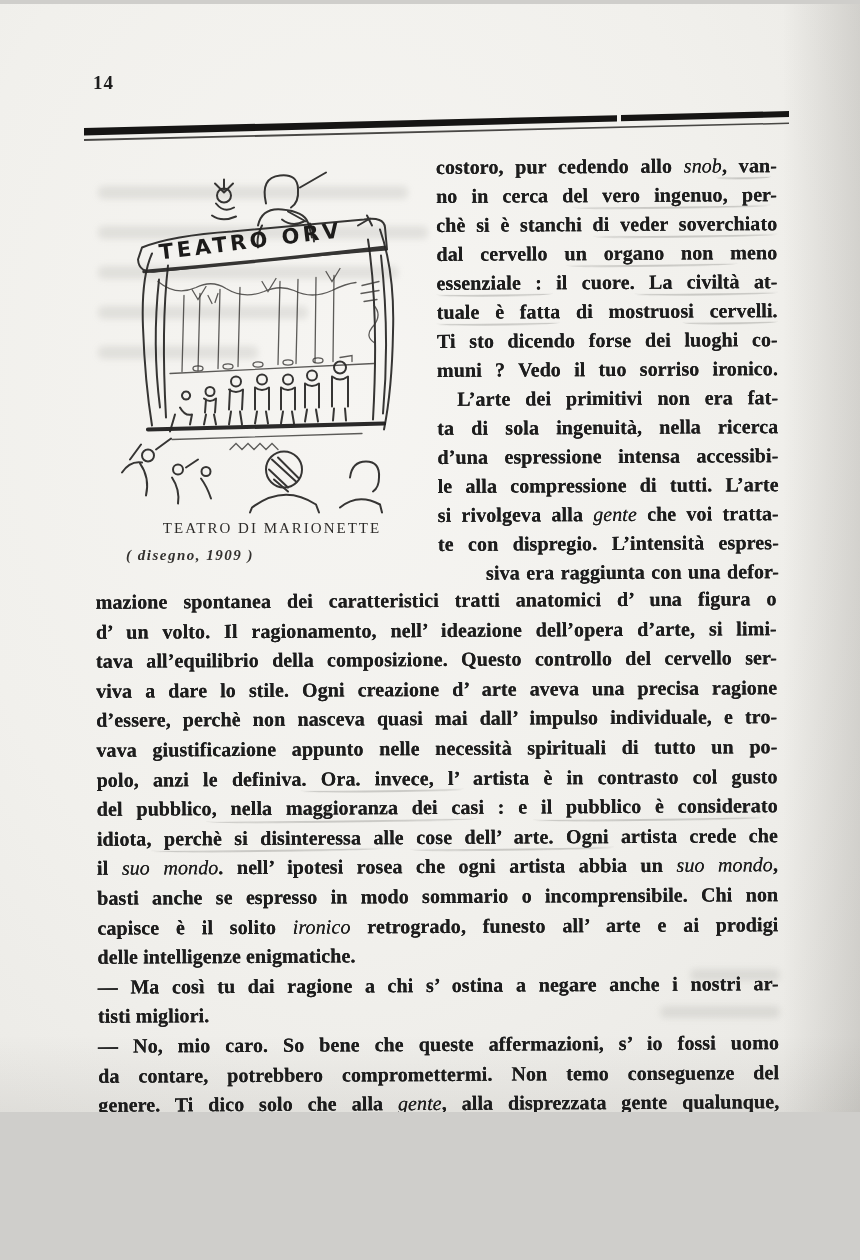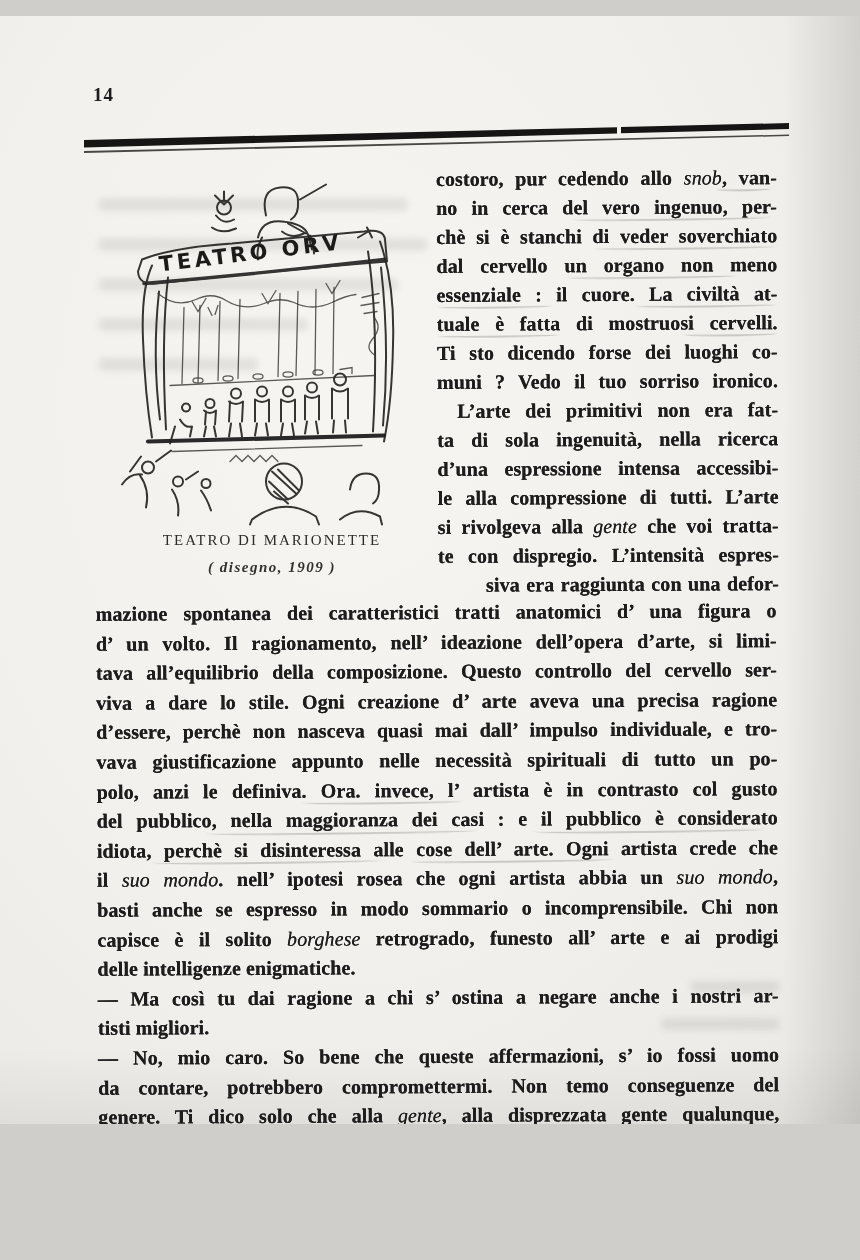--- a/index.html
+++ b/index.html
@@ -1,17 +1,17 @@
 <!DOCTYPE html>
 <html style="--ink: #1d1d1d; --paper: #f1f0ec; --pencil: #8a8a86;"><head>
 <meta charset="utf-8">
 <style>
   html,body{margin:0;padding:0;background:#cfcecb;}
   .page{
-    position:relative;width:860px;height:1108px;margin:16px auto;overflow:hidden;
+    position:relative;width:860px;height:1108px;margin:4px auto;overflow:hidden;
     background:
       linear-gradient(to right, rgba(0,0,0,0) 91%, rgba(70,66,60,.07) 95%, rgba(70,66,60,.16) 100%),
       linear-gradient(to bottom, rgba(0,0,0,0) 93%, rgba(70,66,60,.08) 100%),
       radial-gradient(ellipse at 40% 35%, #f6f5f2 0%, #f1f0ec 55%, #e9e8e4 100%);
     font-family:"Liberation Serif", serif;
     color:var(--ink,#1d1d1d);
   }
   .header-num{
     position:absolute;left:93px;top:68px;font-size:19px;font-weight:700;
     letter-spacing:1px;
@@ -36,21 +36,21 @@
     position:absolute;bottom:1px;height:3px;border-bottom:2px solid var(--pencil,#8a8a86);
     opacity:.38;border-radius:60%;filter:blur(.5px);transform:rotate(-.4deg);
   }
   .figure{position:absolute;left:112px;top:162px;width:320px;height:348px;}
   .figure svg{width:100%;height:100%;}
   .caption1{
     position:absolute;left:112px;top:516px;width:320px;text-align:center;
     font-size:15px;letter-spacing:2px;font-weight:400;color:#2e2c2a;
   }
   .caption2{
-    position:absolute;left:112px;top:543px;width:320px;text-align:center;
+    position:absolute;left:126px;top:543px;width:320px;text-align:left;
     font-size:15px;font-style:italic;font-weight:700;letter-spacing:1.5px;color:#33312f;
   }
   .ghost{
     position:absolute;background:rgba(130,128,122,.16);filter:blur(3px);border-radius:6px;
     pointer-events:none;
   }
   .speck{position:absolute;left:593px;top:1163px;width:4px;height:3px;background:rgba(45,45,45,.65);border-radius:50%;}
   .sketch-stroke{fill:none;stroke:#262524;stroke-width:2;stroke-linecap:round;stroke-linejoin:round;opacity:.92;}
   .sketch-light{fill:none;stroke:#363432;stroke-width:1.3;stroke-linecap:round;opacity:.8;}
   .sketch-heavy{fill:none;stroke:#1f1e1d;stroke-width:4.2;stroke-linecap:round;opacity:.95;}
@@ -195,21 +195,21 @@
       <div class="line">d’ un volto. Il ragionamento, nell’ ideazione dell’opera d’arte, si limi-</div>
       <div class="line">tava all’equilibrio della composizione. Questo controllo del cervello ser-</div>
       <div class="line">viva a dare lo stile. Ogni creazione d’ arte aveva una precisa ragione</div>
       <div class="line">d’essere, perchè non nasceva quasi mai dall’ impulso individuale, e tro-</div>
       <div class="line">vava giustificazione appunto nelle necessità spirituali di tutto un po-</div>
       <div class="line">polo, anzi le definiva. Ora. invece, l’ artista è in contrasto col gusto<span class="pencil" style="left: 30%; width: 24%;"></span></div>
       <div class="line">del pubblico, nella maggioranza dei casi : e il pubblico è considerato<span class="pencil" style="left: 16%; width: 40%;"></span><span class="pencil" style="left: 64%; width: 34%;"></span></div>
       <div class="line">idiota, perchè si disinteressa alle cose dell’ arte. Ogni artista crede che<span class="pencil" style="left: 8%; width: 34%;"></span><span class="pencil" style="left: 46%; width: 30%;"></span></div>
       <div class="line">il <em>suo mondo</em>. nell’ ipotesi rosea che ogni artista abbia un <em>suo mondo</em>,</div>
       <div class="line">basti anche se espresso in modo sommario o incomprensibile. Chi non</div>
-      <div class="line">capisce è il solito <em>borghese</em> retrogrado, funesto all’ arte e ai prodigi</div>
+      <div class="line">capisce è il solito <em>ironico</em> retrogrado, funesto all’ arte e ai prodigi</div>
       <div class="line nj">delle intelligenze enigmatiche.</div>
       <div class="line">— Ma così tu dai ragione a chi s’ ostina a negare anche i nostri ar-</div>
       <div class="line nj">tisti migliori.</div>
       <div class="line">— No, mio caro. So bene che queste affermazioni, s’ io fossi uomo</div>
       <div class="line">da contare, potrebbero compromettermi. Non temo conseguenze del</div>
       <div class="line">genere. Ti dico solo che alla <em>gente</em>, alla disprezzata gente qualunque,</div>
     </div>
 
 </div>
 

